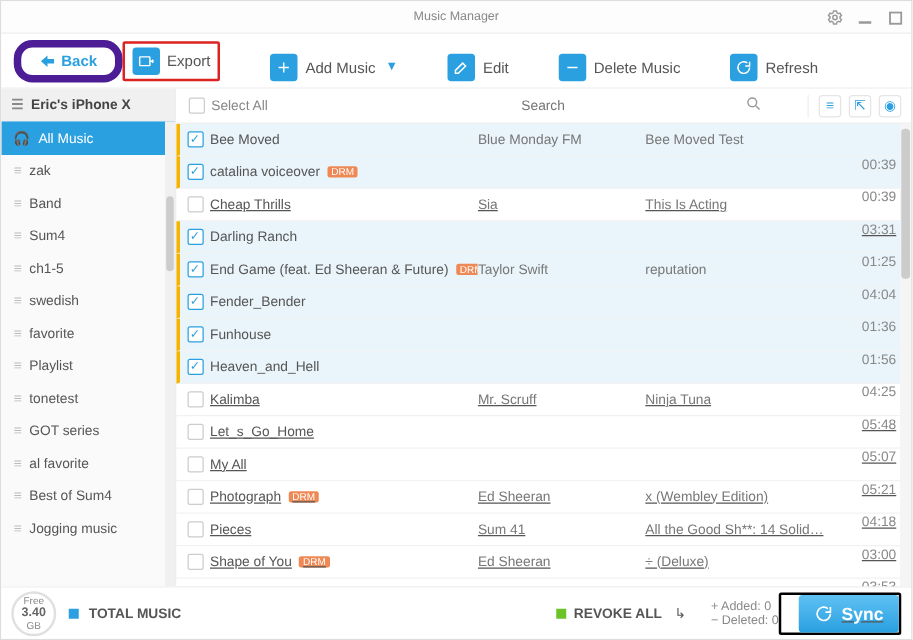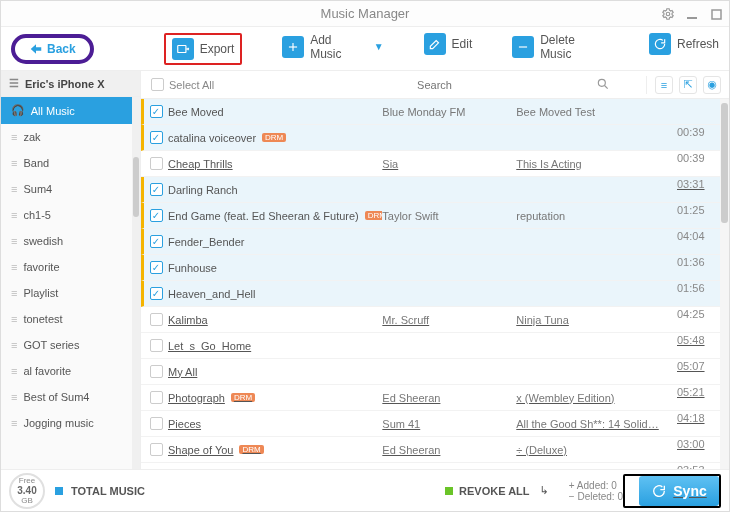--- a/index.html
+++ b/index.html
@@ -1,28 +1,28 @@
 <!DOCTYPE html>
 <html><head>
 <meta charset="utf-8">
 <style>
   * { box-sizing: border-box; margin: 0; padding: 0; }
   html, body { width: 730px; height: 512px; font-family: Arial, sans-serif; font-size: 11px; background: #f5f5f5; overflow: hidden; }
   body { background: #fff; border: 1px solid #ddd; }
 
   
   .titlebar { height: 26px; background: #fdfdfd; border-bottom: 1px solid #eee; display: flex; align-items: center; justify-content: center; position: relative; }
-  .titlebar-title { color: #888; font-size: 13px; }
+  .titlebar-title { color: #888; font-size: 10px; }
   .titlebar-right { position: absolute; right: 6px; top: 0; height: 26px; display: flex; align-items: center; gap: 10px; }
   .win-btn { width: 14px; height: 14px; display: flex; align-items: center; justify-content: center; color: #999; cursor: default; }
 
   
   .toolbar { height: 44px; display: flex; align-items: center; padding: 0 10px; border-bottom: 1px solid #eee; background: #fff; }
-  .back-btn { display: flex; align-items: center; gap: 4px; color: #2aa0e0; font-size: 12px; padding: 4px 14px; border: 4px solid #4c1d95; border-radius: 15px; cursor: pointer; font-weight: bold; }
-  .toolbar-items { display: flex; align-items: flex-start; margin-left: 70px; gap: 40px; }
+  .back-btn { display: flex; align-items: center; gap: 4px; color: #2aa0e0; font-size: 12px; padding: 4px 14px; border: 6px solid #4c1d95; border-radius: 15px; cursor: pointer; font-weight: bold; }
+  .toolbar-items { display: flex; align-items: flex-end; gap: 40px; }
   .toolbar-item { display: flex; align-items: center; gap: 6px; color: #555; font-size: 12px; cursor: pointer; }
   .toolbar-icon { width: 22px; height: 22px; background: #2aa0e0; border-radius: 3px; display: flex; align-items: center; justify-content: center; color: #fff; }
   .toolbar-icon svg { width: 14px; height: 14px; stroke: #fff; fill: none; stroke-width: 2; }
   .toolbar-item .chev { color: #2aa0e0; margin-left: 2px; font-size: 10px; }
   .highlight-box { border: 2px solid #d22; padding: 3px 6px; border-radius: 2px; }
 
   
   .content { display: flex; height: 398px; }
   .sidebar { width: 140px; background: #fafafa; border-right: 1px solid #eee; display: flex; flex-direction: column; }
   .device-head { display: flex; align-items: center; padding: 6px 8px; font-weight: bold; font-size: 11px; color: #444; border-bottom: 1px solid #eee; background:#f0f0f0;}
@@ -52,21 +52,21 @@
   .rows { overflow: hidden; flex: 1; position: relative; }
   .rows-track { position:absolute; right:0; top:0; bottom:0; width:9px; background:#f5f5f5; }
   .rows-scroll { position:absolute; right:1px; top:4px; width:7px; height:120px; background:#ccc; border-radius:3px; }
   .row { display: flex; align-items: center; height: 26px; border-bottom: 1px solid #f2f2f2; font-size: 11px; color: #555; padding-right:12px;}
   .row.sel { background: #eaf5fb; border-left: 3px solid #f5b400; padding-left:0; }
   .row:not(.sel) { padding-left: 3px; text-decoration: underline; }
   .r-check { width: 24px; display:flex; justify-content:center;}
   .r-title { flex: 1.6; display:flex; align-items:center; gap:6px; overflow:hidden; white-space:nowrap; text-overflow:ellipsis;}
   .r-artist { flex: 1; color:#777; white-space:nowrap; overflow:hidden; text-overflow:ellipsis;}
   .r-album { flex: 1.2; color:#777; white-space:nowrap; overflow:hidden; text-overflow:ellipsis;}
-  .r-time { width: 40px; text-align:left; color:#888;margin-top:41px; }
+  .r-time { width: 40px; text-align:right; color:#888;margin-top:41px; }
   .drm { font-size:8px; padding:0 3px; background:#e85; color:#fff; border-radius:2px; }
 
   
   .footer { height: 42px; border-top: 1px solid #eee; display: flex; align-items: center; padding: 0 8px; font-size: 11px; color:#555; background:#fff;}
   .freewheel { width: 36px; height: 36px; border-radius: 50%; border: 2px solid #e0e0e0; display:flex; flex-direction:column; align-items:center; justify-content:center; font-size:8px; color:#888; margin-right:10px;text-align:center;}
   .freewheel .num { font-size:10px; font-weight:bold; color:#666;}
   .tot-block { display:flex; flex-direction:column; gap:2px;}
   .tot-line { display:flex; align-items:center; gap:8px;}
   .sq { width:8px; height:8px; display:inline-block;}
   .sq.blue{ background:#2aa0e0;} .sq.orange{ background:#f5b400;} .sq.green{background:#6ac428;}

